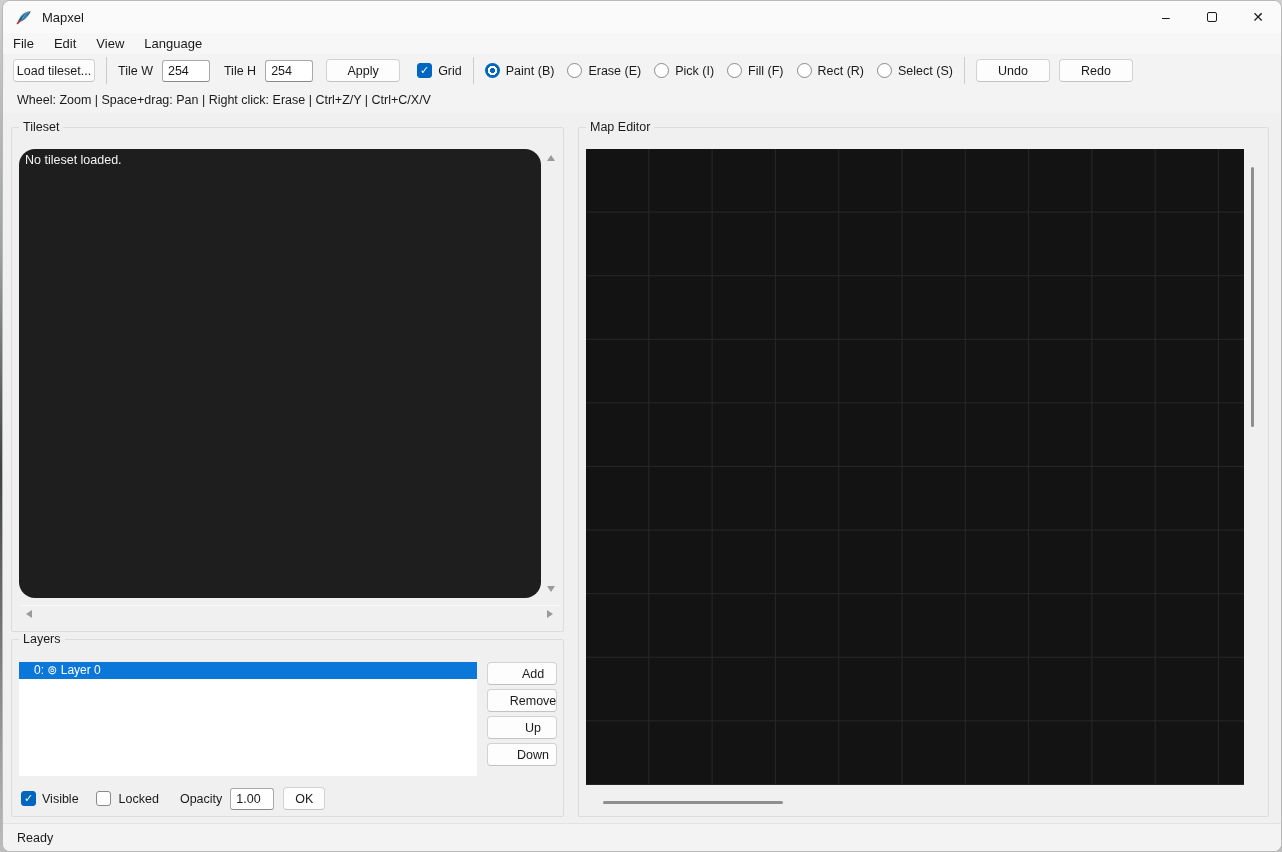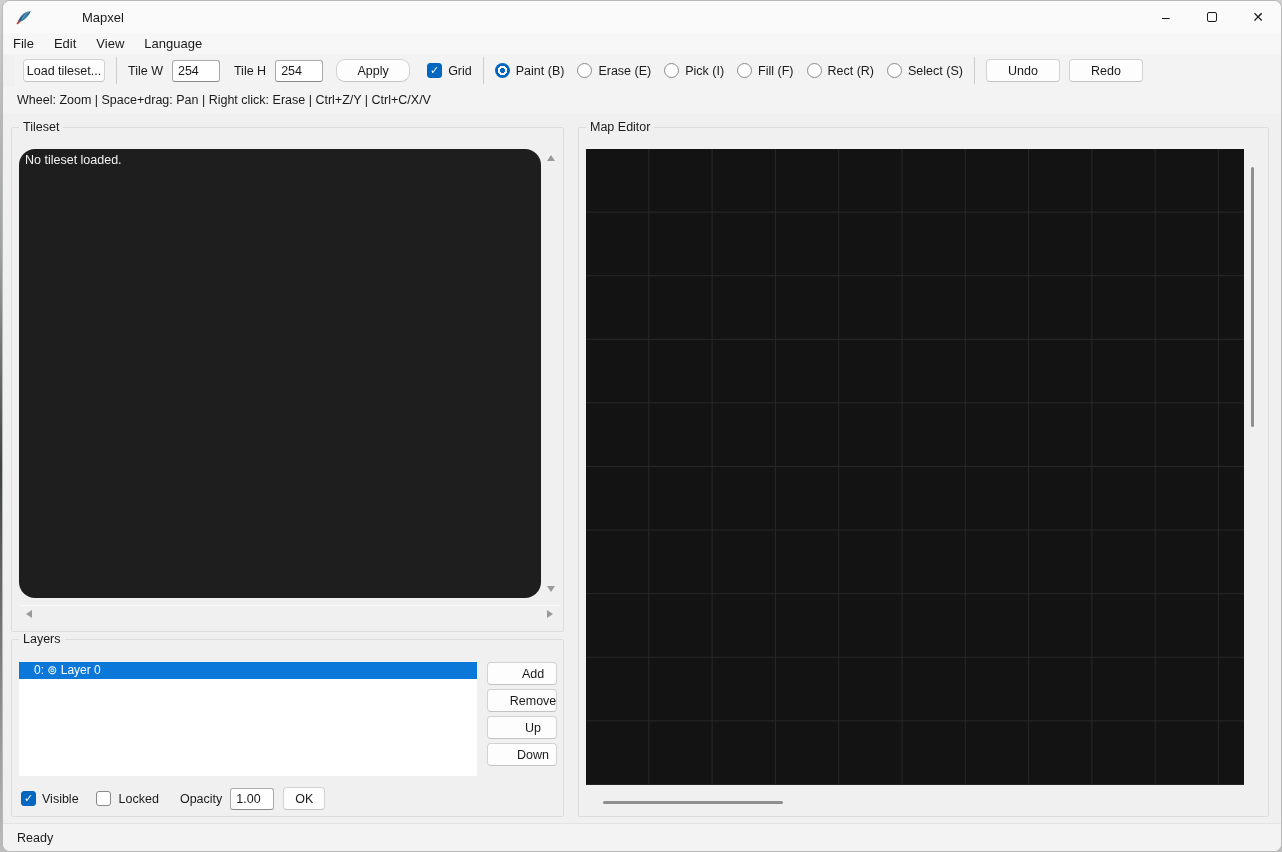--- a/index.html
+++ b/index.html
@@ -9,31 +9,31 @@
     background:linear-gradient(180deg,#cfcfcf 0%,#9aa0a0 30%,#3c4240 55%,#bdbdbd 100%);
     color:#1a1a1a;
     position:relative;
   }
   .window {
     position:absolute; left:2px; top:0; width:1280px; height:852px;
     background:#f0f0f0; border:1px solid #b8b8b8; border-radius:8px;
     overflow:hidden;
   }
   
-  .titlebar { position:absolute; left:0; top:0; right:0; height:32px; background:#fafafa; display:flex; align-items:center;gap:40px; }
+  .titlebar { position:absolute; left:0; top:0; right:0; height:32px; background:#fafafa; display:flex; align-items:center; }
   .app-icon { width:17px; height:17px; margin-left:13px; }
   .title-text { margin-left:9px; font-size:13px; }
   .win-controls { margin-left:auto; display:flex; height:100%; }
   .win-btn { width:46px; height:100%; display:flex; align-items:center; justify-content:center; font-size:14px; color:#1a1a1a; }
   .max-glyph { width:10px; height:10px; border:1.2px solid #1a1a1a; border-radius:2px; }
   
   .menubar { position:absolute; left:0; top:32px; right:0; height:21px; background:#f7f7f7; display:flex; align-items:center; }
   .menu-item { padding:0 10px; font-size:13px; height:100%; display:flex; align-items:center; }
   
-  .toolbar { position:absolute; left:12px; top:53px; right:0; height:33px; background:#f3f3f3; display:flex; align-items:center; padding-left:8px; gap:9px; }
+  .toolbar { position:absolute; left:2px; top:53px; right:0; height:33px; background:#f3f3f3; display:flex; align-items:center; padding-left:8px; gap:9px; }
   .btn {
     background:#fdfdfd; border:1px solid #d2d2d2; border-bottom-color:#c2c2c2;
     border-radius:4px; font-size:12.5px; height:23px; display:inline-flex;
     align-items:center; justify-content:center; color:#1a1a1a;
     font-family:"Liberation Sans", sans-serif;
   }
   .sep { width:1px; height:27px; background:#cccccc; margin:0 2px; flex:0 0 1px; }
   .lbl { font-size:12.5px; white-space:nowrap; }
   .entry {
     width:48px; height:22px; background:#ffffff; border:1px solid #a9a9a9;
@@ -129,21 +129,21 @@
     <div class="menu-item">Language</div>
   </div>
 
   <div class="toolbar">
     <button class="btn" style="width:82px;">Load tileset...</button>
     <div class="sep"></div>
     <span class="lbl">Tile W</span>
     <input class="entry" value="254" style="">
     <span class="lbl" style="margin-left:5px;">Tile H</span>
     <input class="entry" value="254" style="">
-    <button class="btn" style="width:74px;margin-left:4px;border-radius:9px;">Apply</button>
+    <button class="btn" style="width:74px;margin-left:4px;">Apply</button>
     <span class="checkrow" style="margin-left:8px;">
       <span class="checkbox checked">
           <span class="mark">✓</span>
         </span>
       <span class="lbl">Grid</span>
     </span>
     <div class="sep"></div>
     <div class="tools">
       <span class="radiorow">
         <span class="radio selected"></span>

